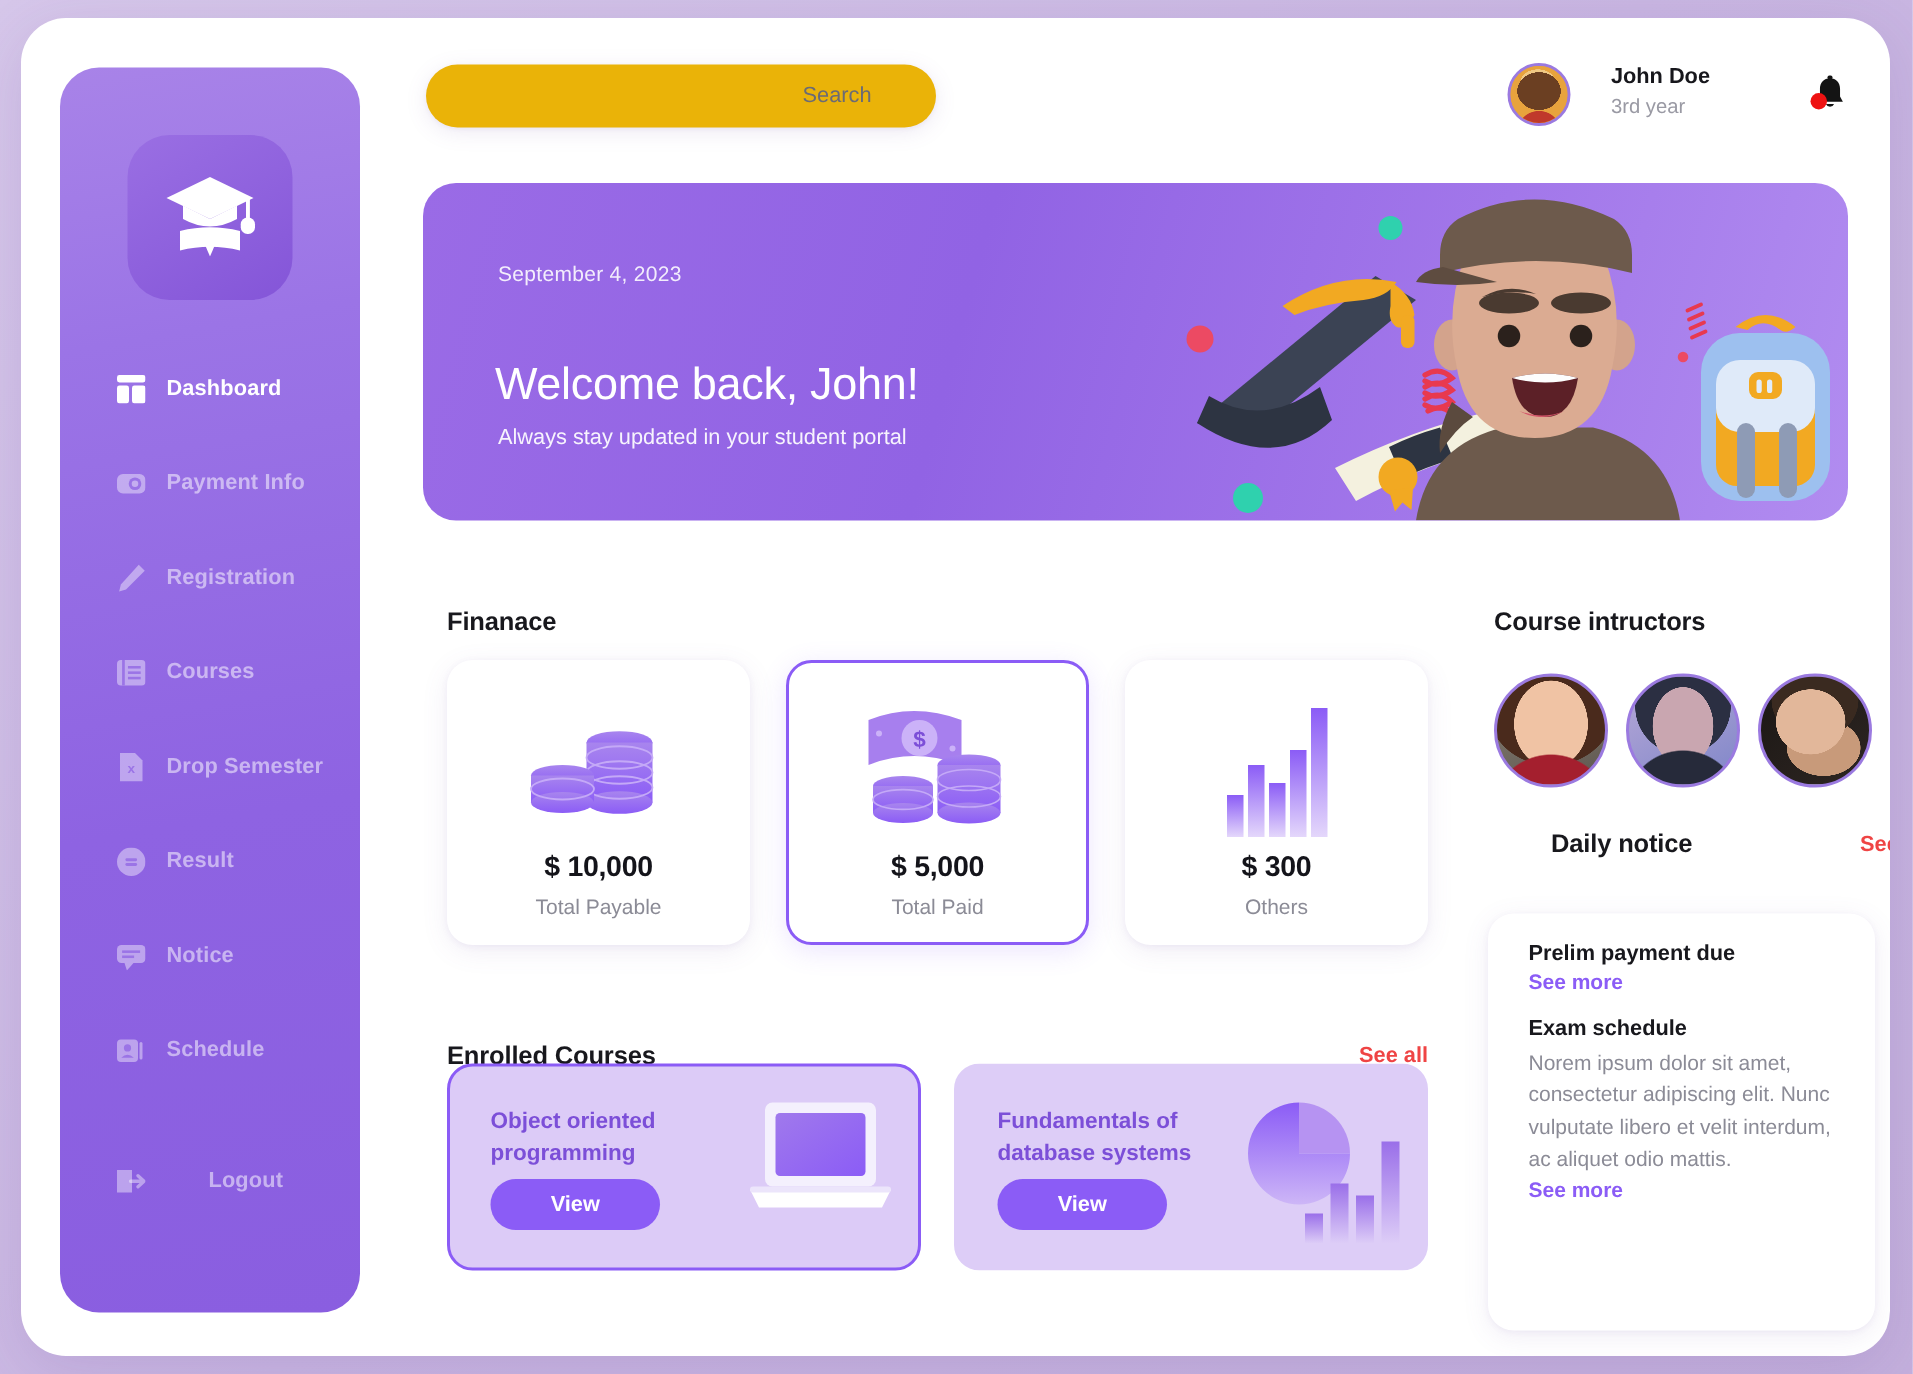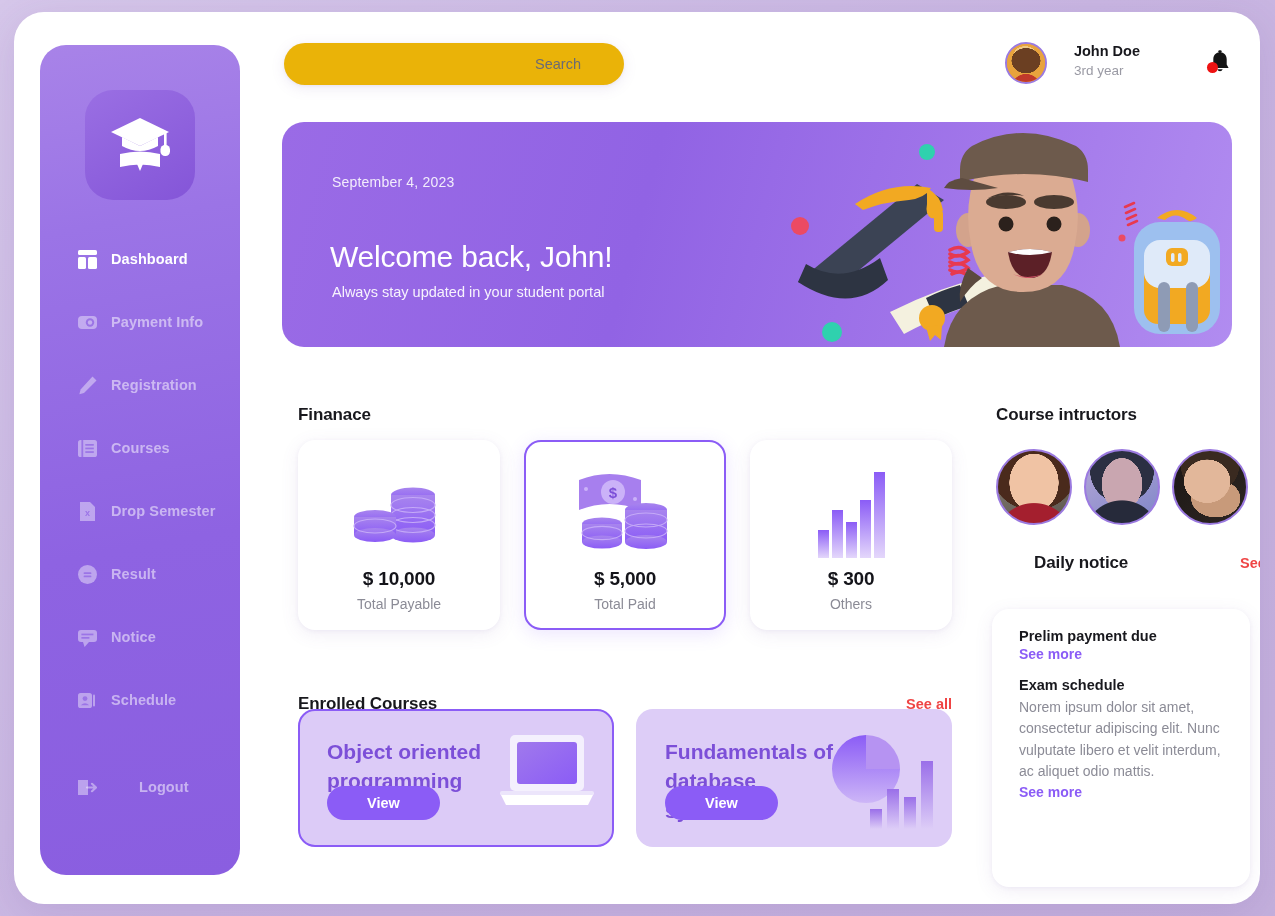--- a/index.html
+++ b/index.html
@@ -144,21 +144,21 @@
   }
   .course-cards { position: absolute; left: 284px; top: 697px; display: flex; gap: 22px; }
   .course-card {
     width: 316px; height: 138px;
     border-radius: 17px; background: #ddcdf7;
     position: relative; cursor: pointer; border: 2px solid transparent;
   }
   .course-card.selected { border-color: #8b5cf6; background: #dccbf7; }
   .course-name {
     position: absolute; left: 27px; top: 26px; width: 168px;
-    font-size: 21px; font-weight: 700; color: #7c4fd8; line-height: 1.4;
+    font-size: 15px; font-weight: 700; color: #7c4fd8; line-height: 1.4;
   }
   .view-btn {
     position: absolute; left: 27px; bottom: 25px;
     width: 113px; height: 34px; border-radius: 17px;
     background: #8b5cf6; color: #fff; border: none; cursor: pointer;
     font-family: inherit; font-size: 14.5px; font-weight: 700;
   }
   .course-art { position: absolute; right: 14px; top: 16px; }
 
   

